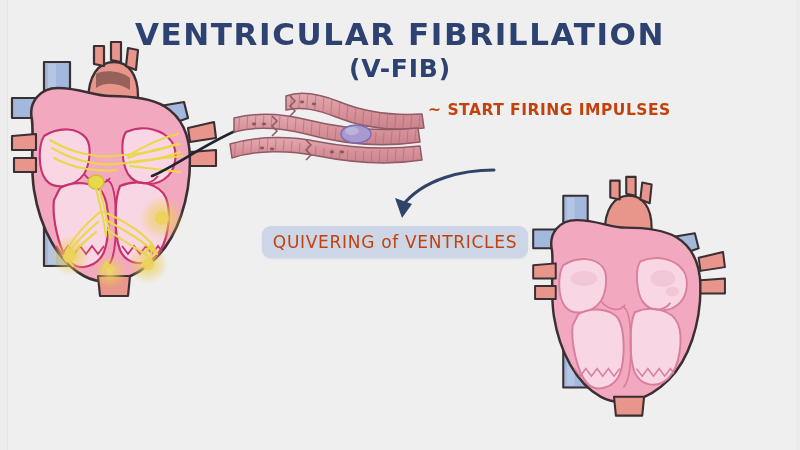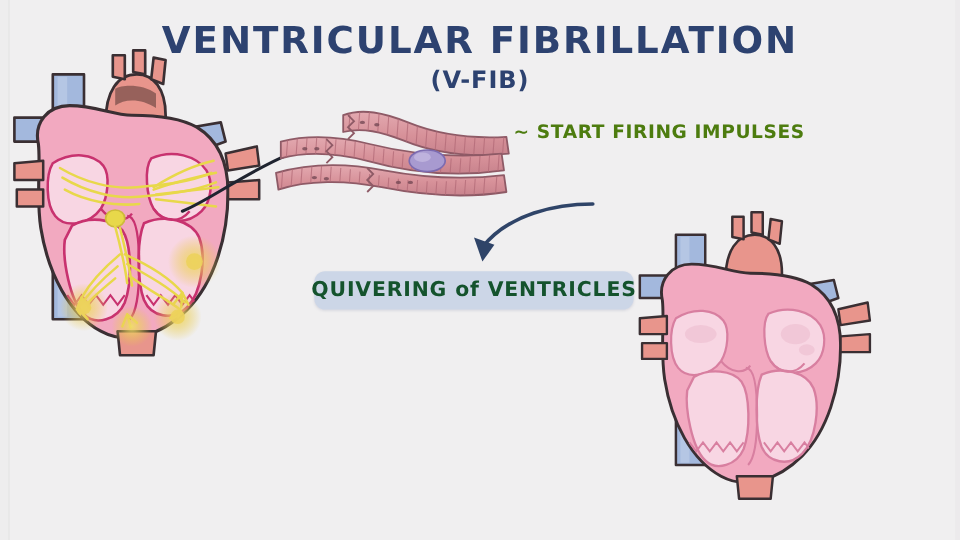--- a/index.html
+++ b/index.html
@@ -43,30 +43,30 @@
     font-weight: bold;
     letter-spacing: 1.2px;
   }
   #main-title {
     top: 16px;
     font-size: 31px;
     letter-spacing: 1.6px;
   }
   #sub-title {
     top: 54px;
-    font-size: 20px;
+    font-size: 25px;
     letter-spacing: 0.8px;
     font-weight: 600;
   }
 
   #annotation {
     position: absolute;
     left: 428px;
     top: 100px;
-    color: #4d7c0f;
+    color: #c2410c;
     font-size: 15.5px;
     font-weight: bold;
     line-height: 21px;
     letter-spacing: 0.5px;
     white-space: nowrap;
   }
   #annotation .lc {
     text-transform: none;
     font-weight: bold;
   }
@@ -78,23 +78,23 @@
     width: 266px;
     height: 32px;
     background: #ccd6e7;
     border-radius: 9px;
     display: flex;
     align-items: center;
     justify-content: center;
     box-shadow: 0 1px 2px rgba(120,130,160,0.18);
   }
   #quiver-label {
-    color: #14532d;
+    color: #c2410c;
     font-size: 17px;
-    font-weight: bold;
+    font-weight: normal;
     letter-spacing: 0.7px;
     white-space: nowrap;
   }
   #quiver-label .lc { text-transform: none; }
 
   svg.art { position: absolute; overflow: visible; }
   #heart-left-wrap { left: 10px; top: 40px; }
   #heart-right-wrap { left: 530px; top: 175px; }
   #fibers-wrap { left: 228px; top: 88px; }
   #arrow-wrap { left: 150px; top: 100px; }

